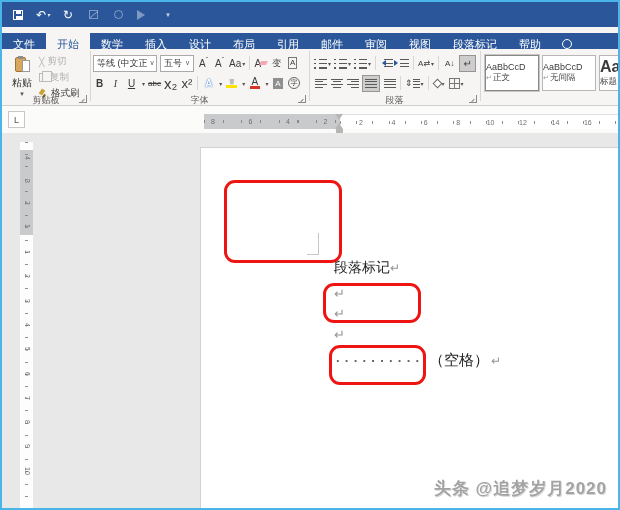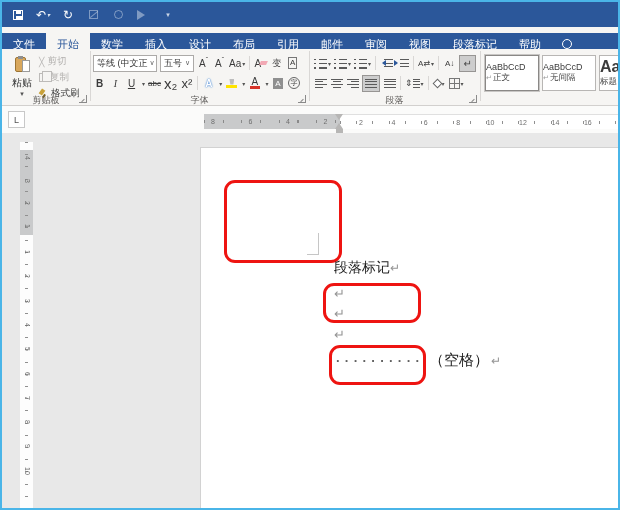--- a/index.html
+++ b/index.html
@@ -424,15 +424,16 @@
     <div class="docline pilcrow" style="left:332px;top:200px;font-size:13px;">↵</div>
     <div class="docline pilcrow" style="left:332px;top:221px;font-size:13px;">↵</div>
 
     <div class="redbox" style="left:327px;top:239px;width:97px;height:40px;"></div>
     <div class="dots">··········</div>
     <div class="docline" style="left:427px;top:245px;font-size:15px;">
       <span>（空格）</span>
       <span class="pilcrow" style="font-size:12px;margin-left:2px;">↵</span>
     </div>
 
+    <div class="watermark">头条 @追梦岁月2020</div>
   </div>
 
 </div>
 
 </body></html>

